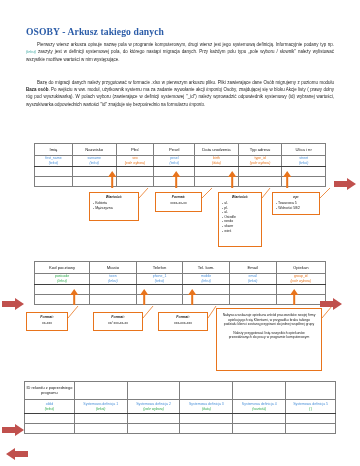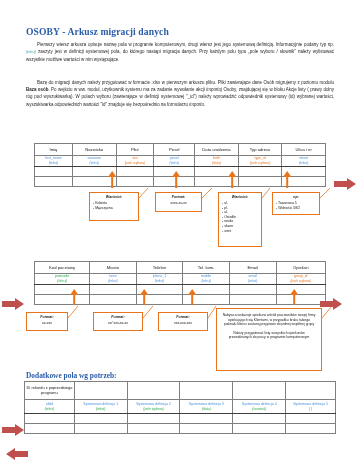--- a/index.html
+++ b/index.html
@@ -95,21 +95,21 @@
     position:absolute;left:26px;top:371px;
     font-family:"Liberation Serif", serif;
     font-size:7.4px;font-weight:bold;color:#2b5ca8;
   }
 </style>
 </head>
 <body>
 
 <div class="page">
 
-  <h1 class="title">OSOBY - Arkusz migracji danych</h1>
+  <h1 class="title">OSOBY - Arkusz takiego danych</h1>
 
   <div class="para p1">
     <span>Pierwszy wiersz arkusza opisuje nazwę pola w programie komputerowym, drugi wiersz jest jego systemową definicją. Informacyjnie podany typ np.</span>
     <span class="tealsm">(tekst)</span>
     <span>zaszyty jest w definicji systemowej pola, do którego nastąpi migracja danych. Przy każdym polu typu „pole wyboru / słownik" należy wylistować wszystkie możliwe wartości w nim występujące.</span>
   </div>
 
   <div class="para p2">
     <span>Bazę do migracji danych należy przygotować w formacie .xlsx w pierwszym arkuszu pliku. Pliki zawierające dane Osób migrujemy z poziomu modułu</span>
     <b>Baza osób</b><span>. Po wejściu w ww. moduł, użytkownik systemu ma za zadanie wywołanie akcji</span>
@@ -228,21 +228,20 @@
           <td>&nbsp;</td>
           <td>&nbsp;</td>
           <td>&nbsp;</td>
           <td>&nbsp;</td>
           <td>&nbsp;</td>
           <td>&nbsp;</td>
         </tr>
       </tbody>
   </table>
 
-  <div class="subtitle">Dodatkowe pola wg potrzeb:</div>
 
   <table class="grid" id="table3">
     <tbody>
         <tr class="head">
           <td style="width: 16%;">ID rekordu z poprzedniego programu</td>
           <td style="width: 17%;"></td>
           <td style="width: 17%;"></td>
           <td style="width: 17%;"></td>
           <td style="width: 17%;"></td>
           <td style="width: 16%;"></td>

